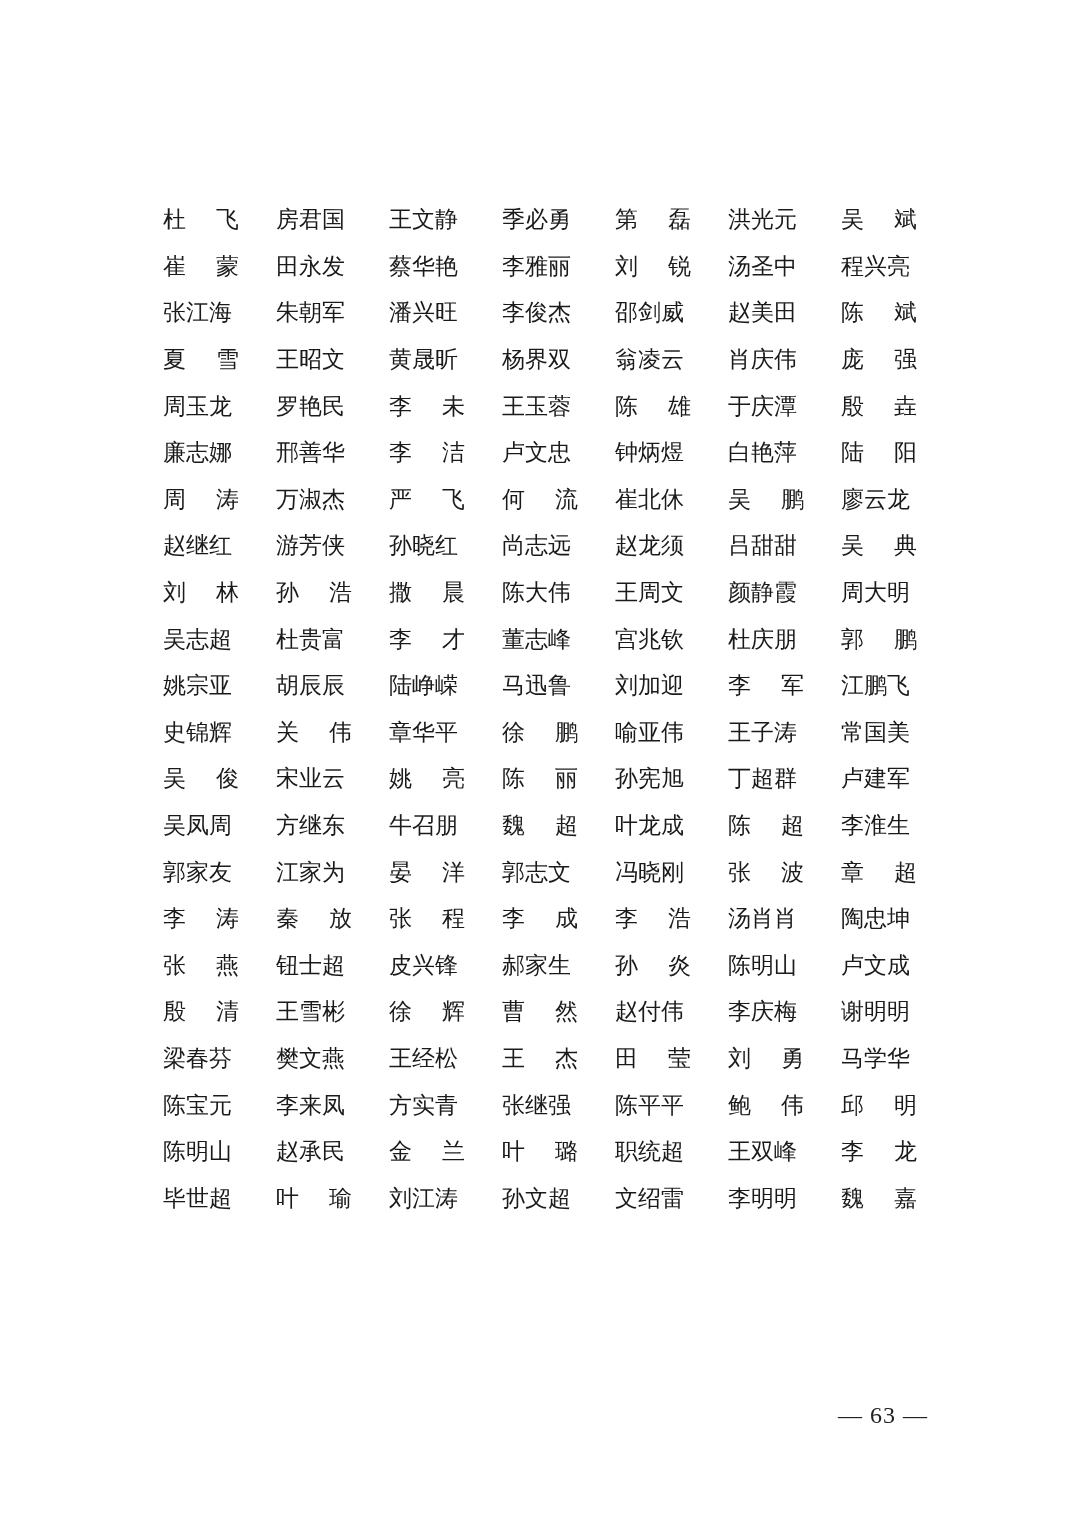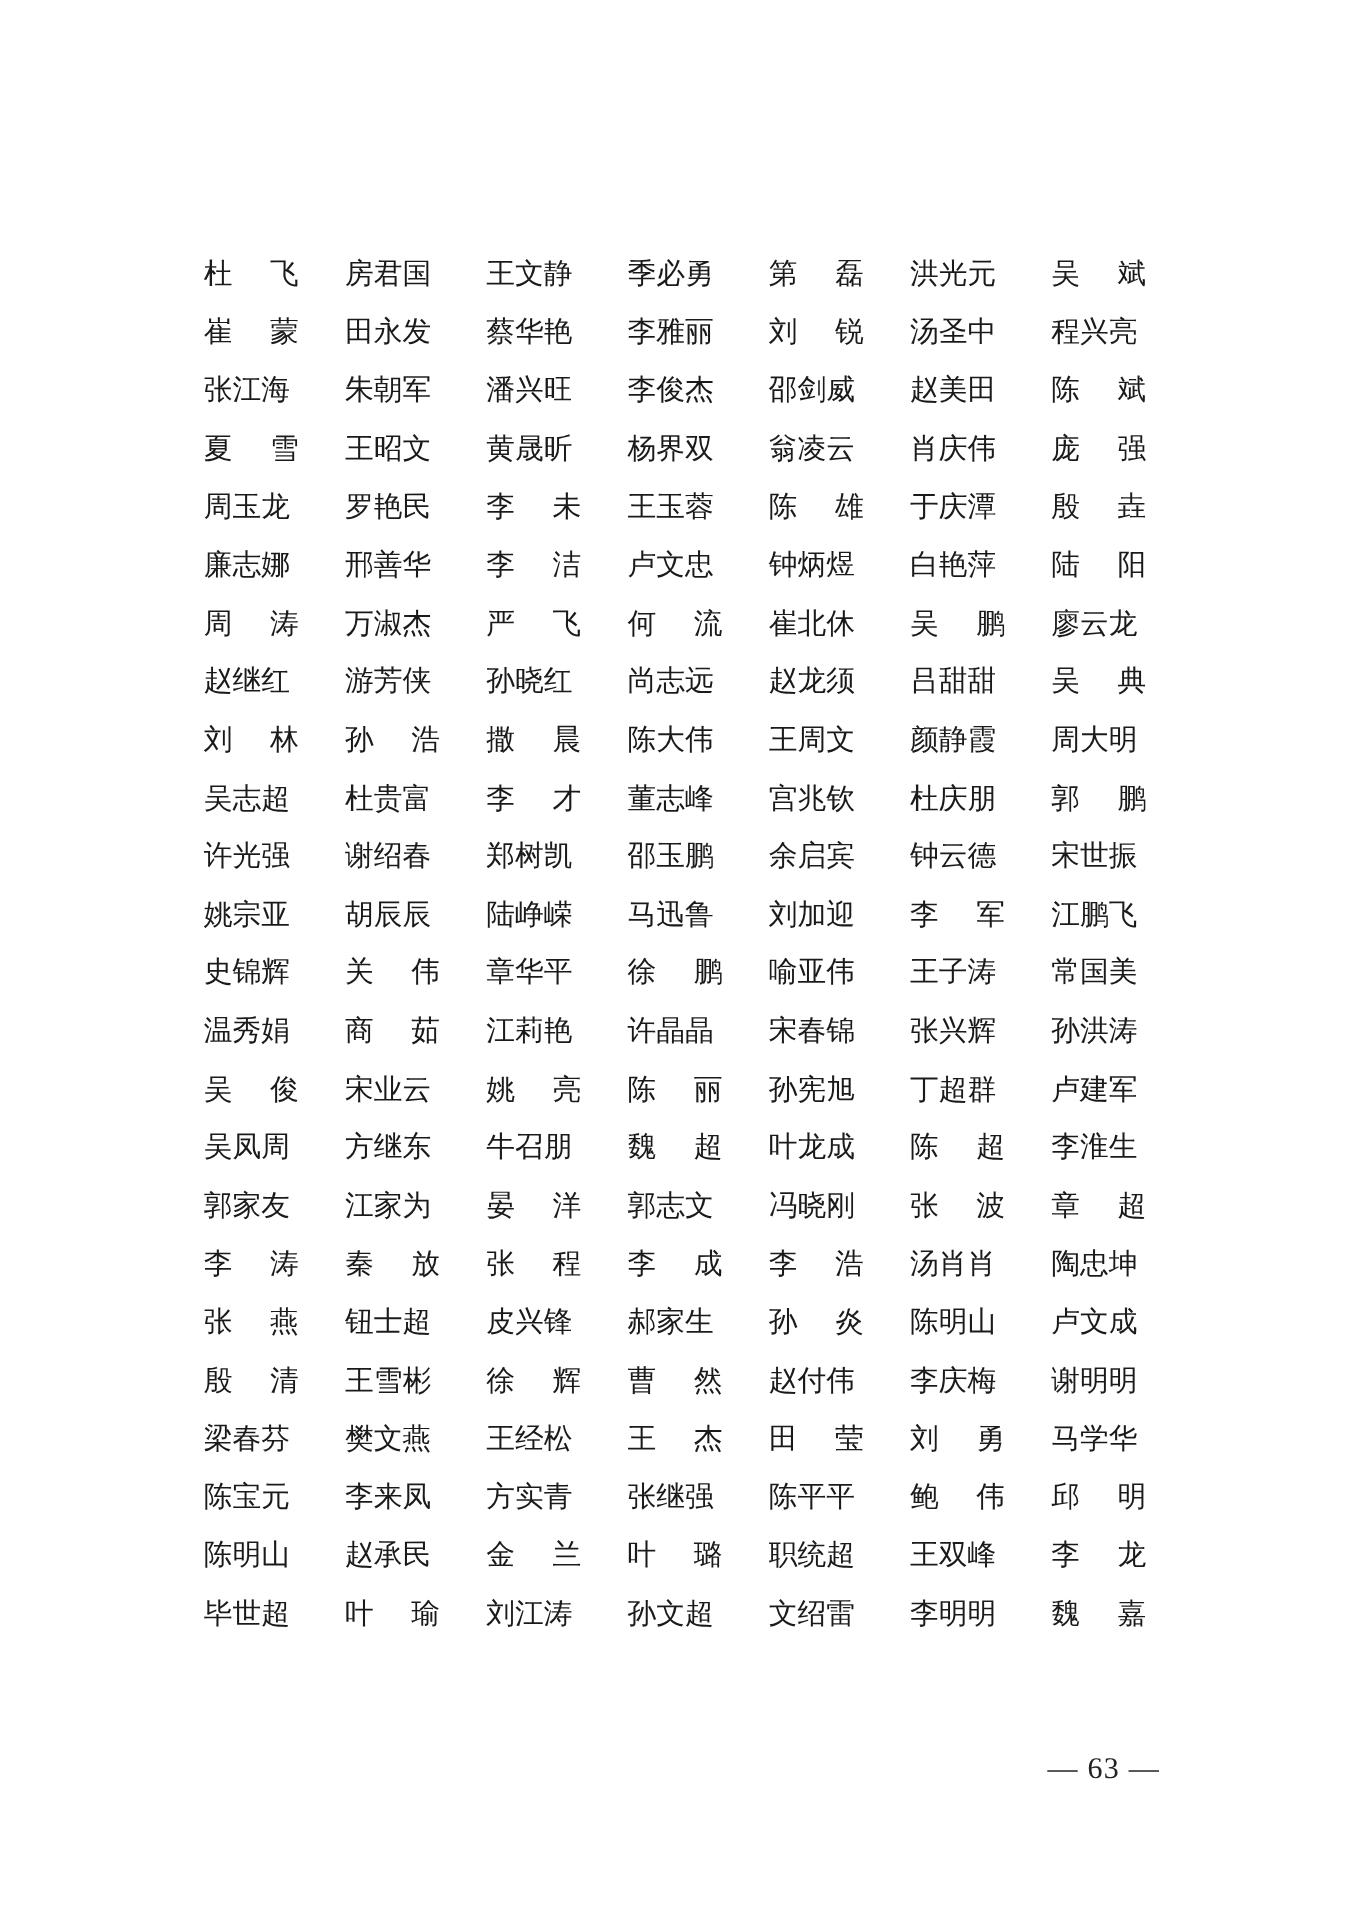--- a/index.html
+++ b/index.html
@@ -221,29 +221,20 @@
         </span>
         <span class="name-cell">董志峰</span>
         <span class="name-cell">宫兆钦</span>
         <span class="name-cell">杜庆朋</span>
         <span class="name-cell two">
           <span class="ch">郭</span>
           <span class="ch">鹏</span>
         </span>
       </div>
       <div class="name-row">
-        <span class="name-cell">许光强</span>
-        <span class="name-cell">谢绍春</span>
-        <span class="name-cell">郑树凯</span>
-        <span class="name-cell">邵玉鹏</span>
-        <span class="name-cell">余启宾</span>
-        <span class="name-cell">钟云德</span>
-        <span class="name-cell">宋世振</span>
-      </div>
-      <div class="name-row">
         <span class="name-cell">姚宗亚</span>
         <span class="name-cell">胡辰辰</span>
         <span class="name-cell">陆峥嵘</span>
         <span class="name-cell">马迅鲁</span>
         <span class="name-cell">刘加迎</span>
         <span class="name-cell two">
           <span class="ch">李</span>
           <span class="ch">军</span>
         </span>
         <span class="name-cell">江鹏飞</span>
@@ -257,32 +248,20 @@
         <span class="name-cell">章华平</span>
         <span class="name-cell two">
           <span class="ch">徐</span>
           <span class="ch">鹏</span>
         </span>
         <span class="name-cell">喻亚伟</span>
         <span class="name-cell">王子涛</span>
         <span class="name-cell">常国美</span>
       </div>
       <div class="name-row">
-        <span class="name-cell">温秀娟</span>
-        <span class="name-cell two">
-          <span class="ch">商</span>
-          <span class="ch">茹</span>
-        </span>
-        <span class="name-cell">江莉艳</span>
-        <span class="name-cell">许晶晶</span>
-        <span class="name-cell">宋春锦</span>
-        <span class="name-cell">张兴辉</span>
-        <span class="name-cell">孙洪涛</span>
-      </div>
-      <div class="name-row">
         <span class="name-cell two">
           <span class="ch">吴</span>
           <span class="ch">俊</span>
         </span>
         <span class="name-cell">宋业云</span>
         <span class="name-cell two">
           <span class="ch">姚</span>
           <span class="ch">亮</span>
         </span>
         <span class="name-cell two">

